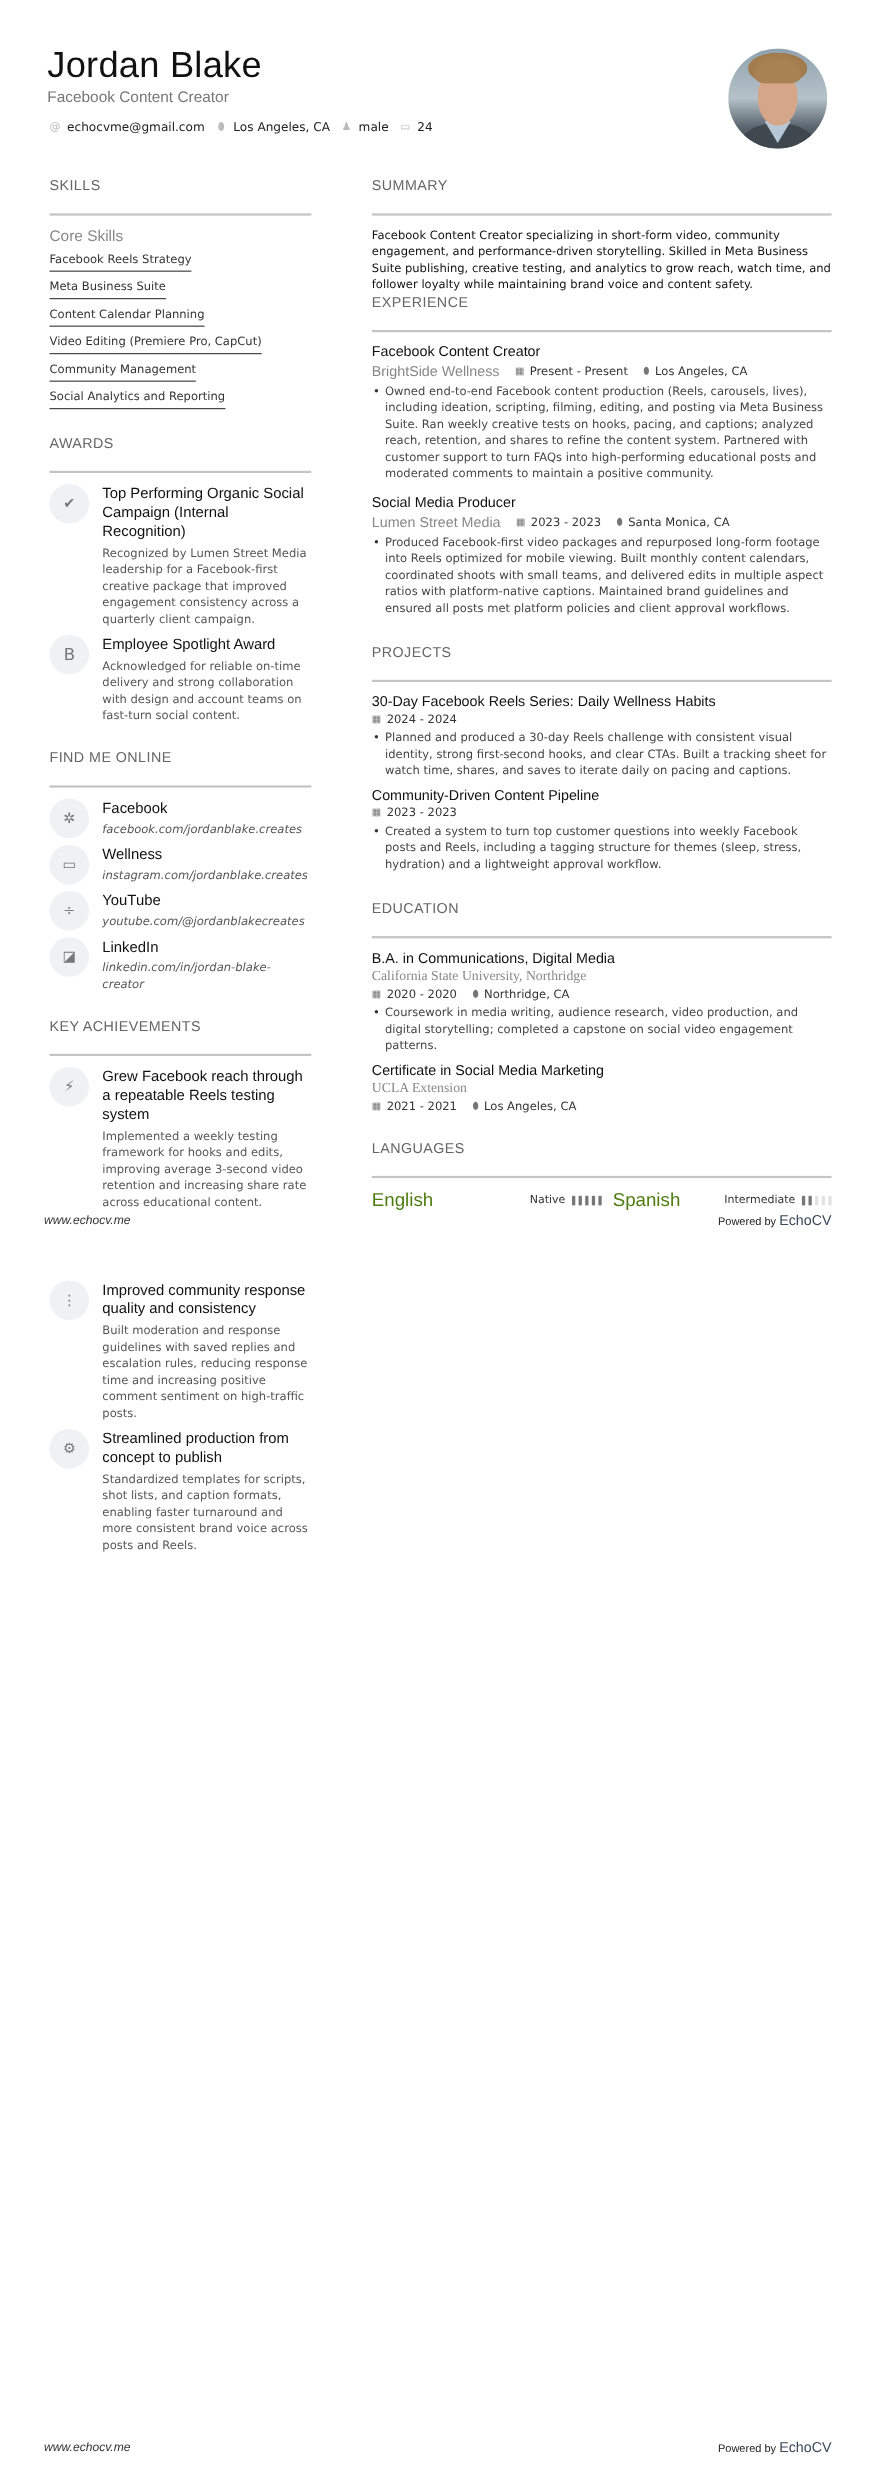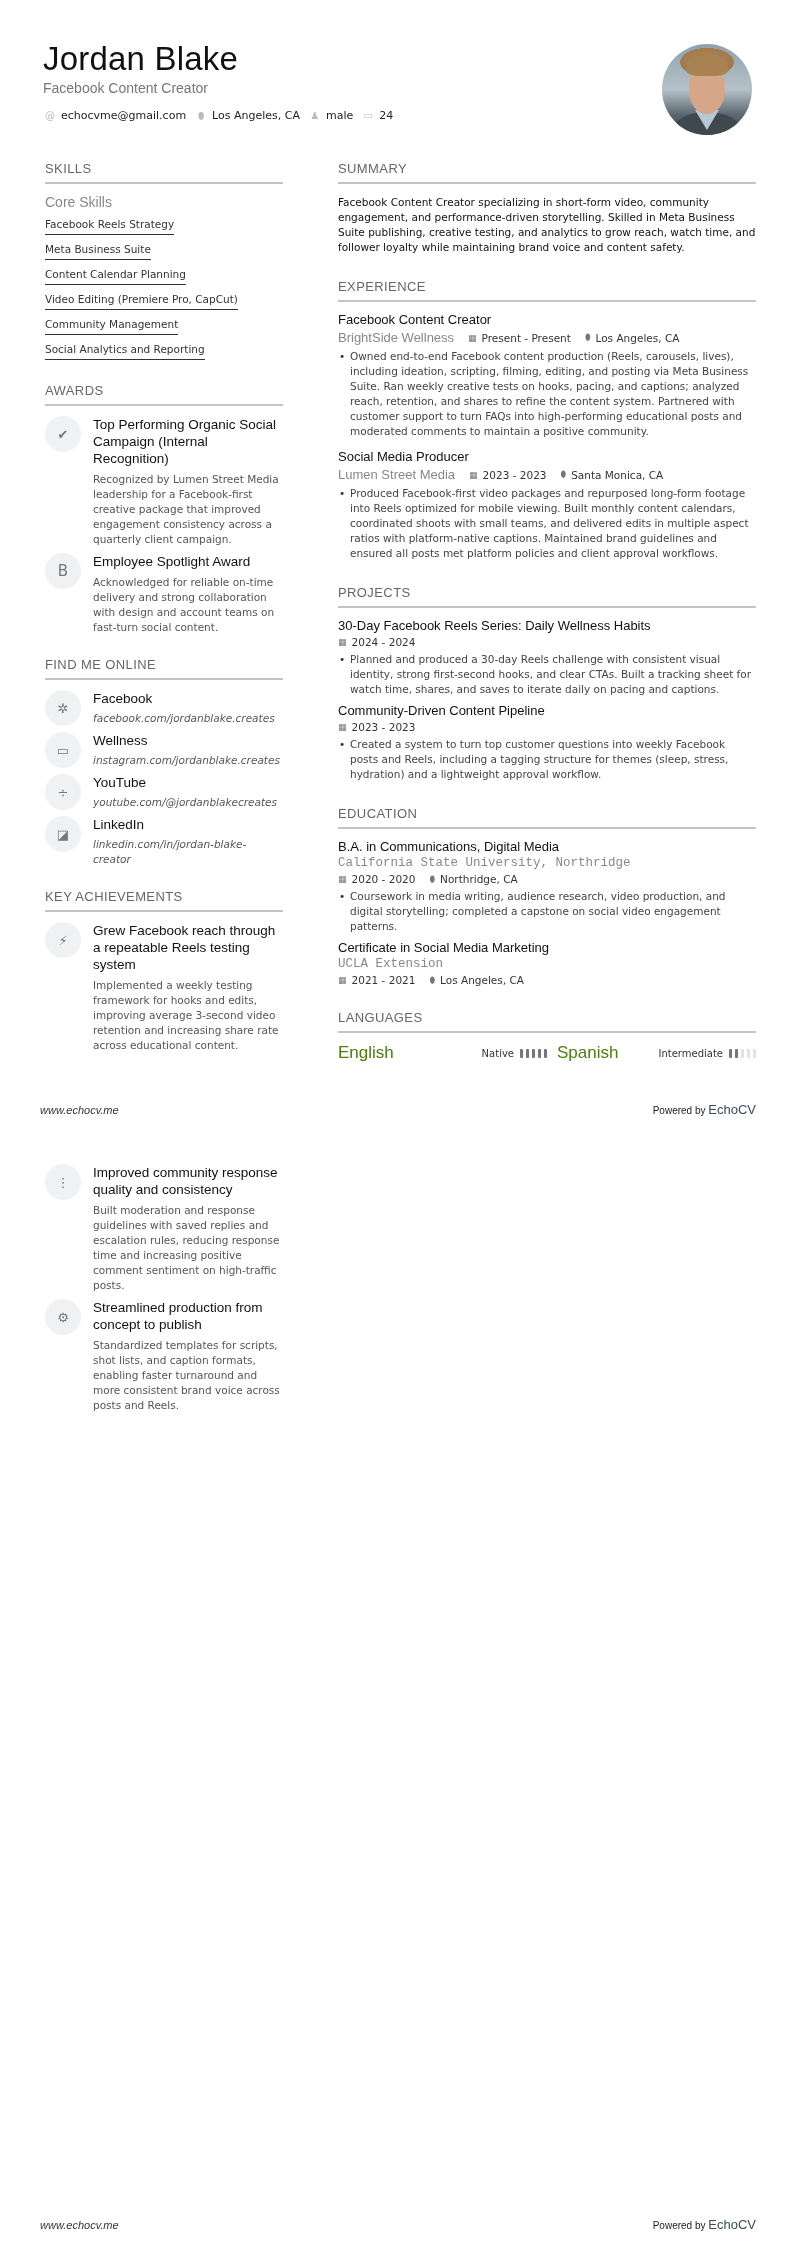--- a/index.html
+++ b/index.html
@@ -22,21 +22,21 @@
                         linear-gradient(180deg, #8ea1ad 0%, #b6c2c9 50%, #5b6670 78%, #3c444c 100%); }
   .avatar .shoulders { position: absolute; left: 10px; top: 68px; width: 70px; height: 40px; border-radius: 50% 50% 0 0; background: #3f474f; }
   .avatar .collar { position: absolute; left: 33px; top: 66px; width: 24px; height: 20px; background: #b7c7d6; clip-path: polygon(0 0, 100% 0, 50% 100%); }
   .avatar .face { position: absolute; left: 27px; top: 20px; width: 36px; height: 50px; border-radius: 45% 45% 48% 48%; background: #d6a689; }
   .avatar .hair { position: absolute; left: 24px; top: 12px; width: 42px; height: 20px; border-radius: 50% 50% 30% 30%; background: #a98253; }
 
   
   .left { position: absolute; left: 45px; width: 238px; }
   .right { position: absolute; left: 338px; width: 418px; }
 
-  .sec-h { font-family: "Liberation Sans", sans-serif; font-size: 13px; color: #666; letter-spacing: 0.4px; padding-bottom: 6px; border-bottom: 2px solid #c4c4c4; }
+  .sec-h { font-family: "Liberation Sans", sans-serif; font-size: 13px; color: #666; letter-spacing: 0.4px; padding-bottom: 18px; border-bottom: 2px solid #c4c4c4; }
 
   
   .skills-sub { font-family: "Liberation Sans", sans-serif; font-size: 14px; color: #888; margin-top: 10px; }
   .skill { display: table; font-size: 10.5px; color: #333; padding: 3px 0 4px; border-bottom: 1px solid #333; margin-top: 5px; }
   .skill:first-of-type { margin-top: 2px; }
 
   
   .ii { display: flex; gap: 12px; margin-top: 10px; }
   .ii .circ { flex: 0 0 36px; width: 36px; height: 36px; border-radius: 50%; background: #f0f1f3; display: flex; align-items: center; justify-content: center; color: #777; font-size: 13px; }
   .ii .body { flex: 1; }
@@ -44,21 +44,21 @@
   .ii .d { font-size: 10.5px; color: #555; line-height: 15px; margin-top: 5px; }
   .ii .link { font-size: 10.5px; color: #555; line-height: 15px; margin-top: 4px; font-style: italic; }
 
   
   .summary { font-size: 10.5px; color: #111; line-height: 15px; margin-top: 11px; }
   .entry-t { font-family: "Liberation Sans", sans-serif; font-size: 13px; color: #111; margin-top: 10px; }
   .entry-meta { display: flex; align-items: center; gap: 14px; margin-top: 3px; font-size: 10.5px; color: #333; }
   .entry-co { font-family: "Liberation Sans", sans-serif; font-size: 13px; color: #888; }
   .meta-i { display: flex; align-items: center; gap: 5px; }
   .meta-i .ico { color: #777; font-size: 9px; }
-  .entry-sub { font-family: Liberation Mono, monospace; font-size: 12.5px; color: #888; margin-top: 2px; }
+  .entry-sub { font-family: Liberation Serif, serif; font-size: 12.5px; color: #888; margin-top: 2px; }
   .bullets { margin-top: 4px; padding-left: 12px; }
   .bullets li { font-size: 10.5px; color: #444; line-height: 15px; list-style: none; position: relative; }
   .bullets li::before { content: "•"; position: absolute; left: -11px; top: 0; color: #333; }
 
   
   .langs { display: flex; align-items: center; margin-top: 10px; }
   .lang { display: flex; align-items: center; width: 209px; }
   .lang .ln { font-family: "Liberation Sans", sans-serif; font-size: 17px; color: #4d7c0f; flex: 1; }
   .lang .lv { font-size: 10px; color: #333; margin-right: 6px; }
   .lang .bars { display: flex; gap: 3px; }
@@ -178,21 +178,21 @@
     </section>
   </div>
 
   <div class="right" style="top:161px;">
 
     <section>
       <div class="sec-h">SUMMARY</div>
       <div class="summary">Facebook Content Creator specializing in short-form video, community engagement, and performance-driven storytelling. Skilled in Meta Business Suite publishing, creative testing, and analytics to grow reach, watch time, and follower loyalty while maintaining brand voice and content safety.</div>
     </section>
 
-    <section style="margin-top:24px;">
+    <section style="">
       <div class="sec-h">EXPERIENCE</div>
 
       <div>
         <div class="entry-t">Facebook Content Creator</div>
         <div class="entry-meta">
           <span class="entry-co">BrightSide Wellness</span>
           <span class="meta-i">
               <span class="ico">▦</span>
               <span>Present - Present</span>
             </span>

